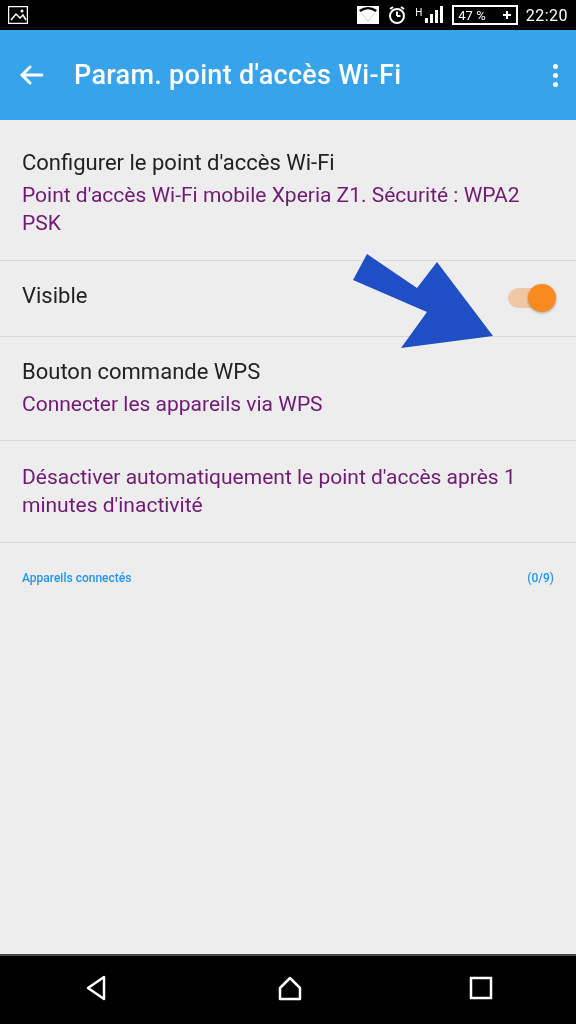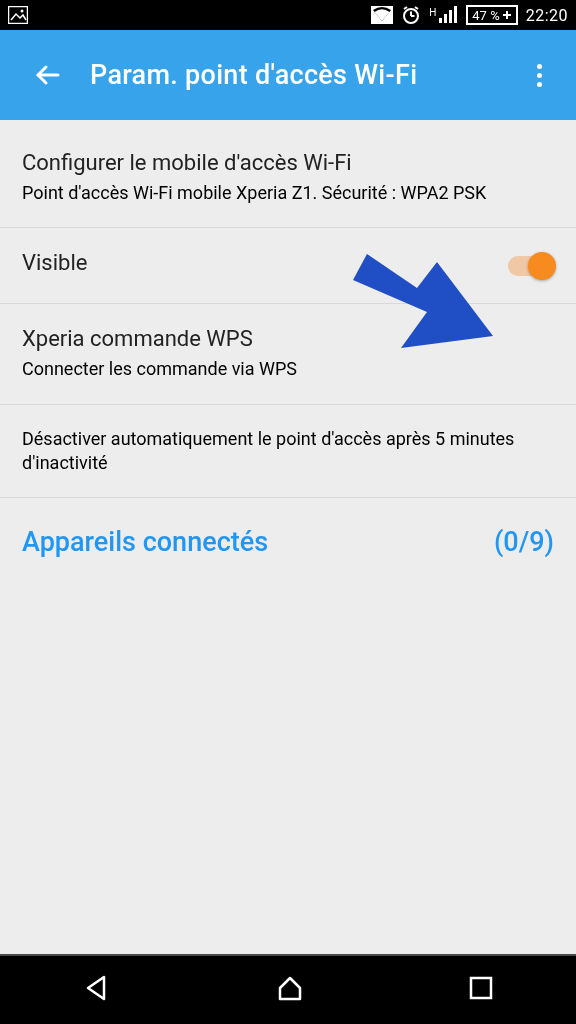--- a/index.html
+++ b/index.html
@@ -3,45 +3,45 @@
 <meta charset="utf-8">
 <style>
   * { box-sizing: border-box; margin: 0; padding: 0; }
   html, body { width: 576px; height: 1024px; font-family: Roboto, -apple-system, Helvetica, Arial, sans-serif; background: #ededed; overflow: hidden; }
   .status-bar {
     height: 30px; background: #000; color: #fff; display: flex; align-items: center; padding: 0 8px; font-size: 16px;
   }
   .status-left { flex: 0 0 auto; display: flex; align-items: center; }
   .status-right { margin-left: auto; display: flex; align-items: center; gap: 8px; }
   .status-right svg { display: block; }
-  .battery-box { border: 2px solid #fff; display: flex; align-items: center; padding: 0 4px; height: 20px; font-size: 13px; gap:2px; }
+  .battery-box { border: 2px solid #fff; display: flex; align-items: center; padding: 0 4px; height: 20px; font-size: 13px; gap:16px; }
   .clock { font-size: 16px; letter-spacing: 0.5px; }
   .app-bar {
-    height: 90px; background: #37a3ea; display: flex; align-items: center; padding: 0 28px; color: #fff;
+    height: 90px; background: #37a3ea; display: flex; align-items: center; padding: 0 12px; color: #fff;
   }
   .back-btn { width: 40px; height: 40px; display:flex; align-items:center; justify-content:center; }
   .app-title { font-size: 27px; font-weight: 500; margin-left: 22px; letter-spacing:0.3px; }
   .overflow { margin-left: auto; display:flex; flex-direction:column; gap:4px; padding:6px;}
   .overflow span { width:5px; height:5px; background:#fff; border-radius:50%;}
   .content { background:#ededed; }
   .item {
     background:#ededed; padding: 22px 22px; border-bottom:1px solid #d9d9d9; position:relative;
   }
   .item-title { font-size: 22px; color:#222; margin-bottom:6px; }
-  .item-sub { font-size: 18px; color:#000000; line-height:1.35; }
+  .item-sub { font-size: 21px; color:#701a75; line-height:1.35; }
   .toggle {
     position:absolute; right:22px; top:50%; transform:translateY(-50%);
     width:46px; height:20px; background:#f0c8a6; border-radius:10px;
   }
   .toggle-knob {
     position:absolute; right:-2px; top:-4px; width:28px; height:28px; background:#f78b1f; border-radius:50%;
     box-shadow:0 1px 3px rgba(0,0,0,0.3);
   }
   .connected {
-    padding: 28px 22px; display:flex; color:#2196f3; font-size:27px; font-weight:500;
+    padding: 28px 22px; display:flex; color:#2196f3; font-size:12px; font-weight:500;
   }
   .connected .count { margin-left:auto; }
   .nav-bar {
     position:absolute; bottom:0; left:0; right:0; height:70px; background:#000; display:flex; align-items:center; justify-content:space-around;
     border-top:2px solid #484848;
   }
   .arrow-annotation {
     position:absolute; left:345px; top:255px; z-index:10; pointer-events:none;
   }
   .first-spacer{height:8px; background:#ededed;}
@@ -101,38 +101,38 @@
       <span></span>
       <span></span>
   </div>
 </div>
 
 <div class="first-spacer"></div>
 
 <div class="content">
 
   <div class="item">
-    <div class="item-title">Configurer le mobile d'accès Wi-Fi</div>
+    <div class="item-title">Configurer le point d'accès Wi-Fi</div>
     <div class="item-sub">Point d'accès Wi-Fi mobile Xperia Z1. Sécurité : WPA2 PSK</div>
   </div>
 
   <div class="item" style="padding-right:64px;">
     <div class="item-title">Visible</div>
     <div class="toggle">
       <div class="toggle-knob"></div>
     </div>
   </div>
 
   <div class="item">
-    <div class="item-title">Xperia commande WPS</div>
-    <div class="item-sub">Connecter les commande via WPS</div>
+    <div class="item-title">Bouton commande WPS</div>
+    <div class="item-sub">Connecter les appareils via WPS</div>
   </div>
 
   <div class="item">
-    <div class="item-sub">Désactiver automatiquement le point d'accès après 5 minutes d'inactivité</div>
+    <div class="item-sub">Désactiver automatiquement le point d'accès après 1 minutes d'inactivité</div>
   </div>
 
   <div class="connected">
     <span>Appareils connectés</span>
     <span class="count">(0/9)</span>
   </div>
 
 </div>
 
 <svg class="arrow-annotation" width="150" height="110" viewBox="0 0 150 110">

